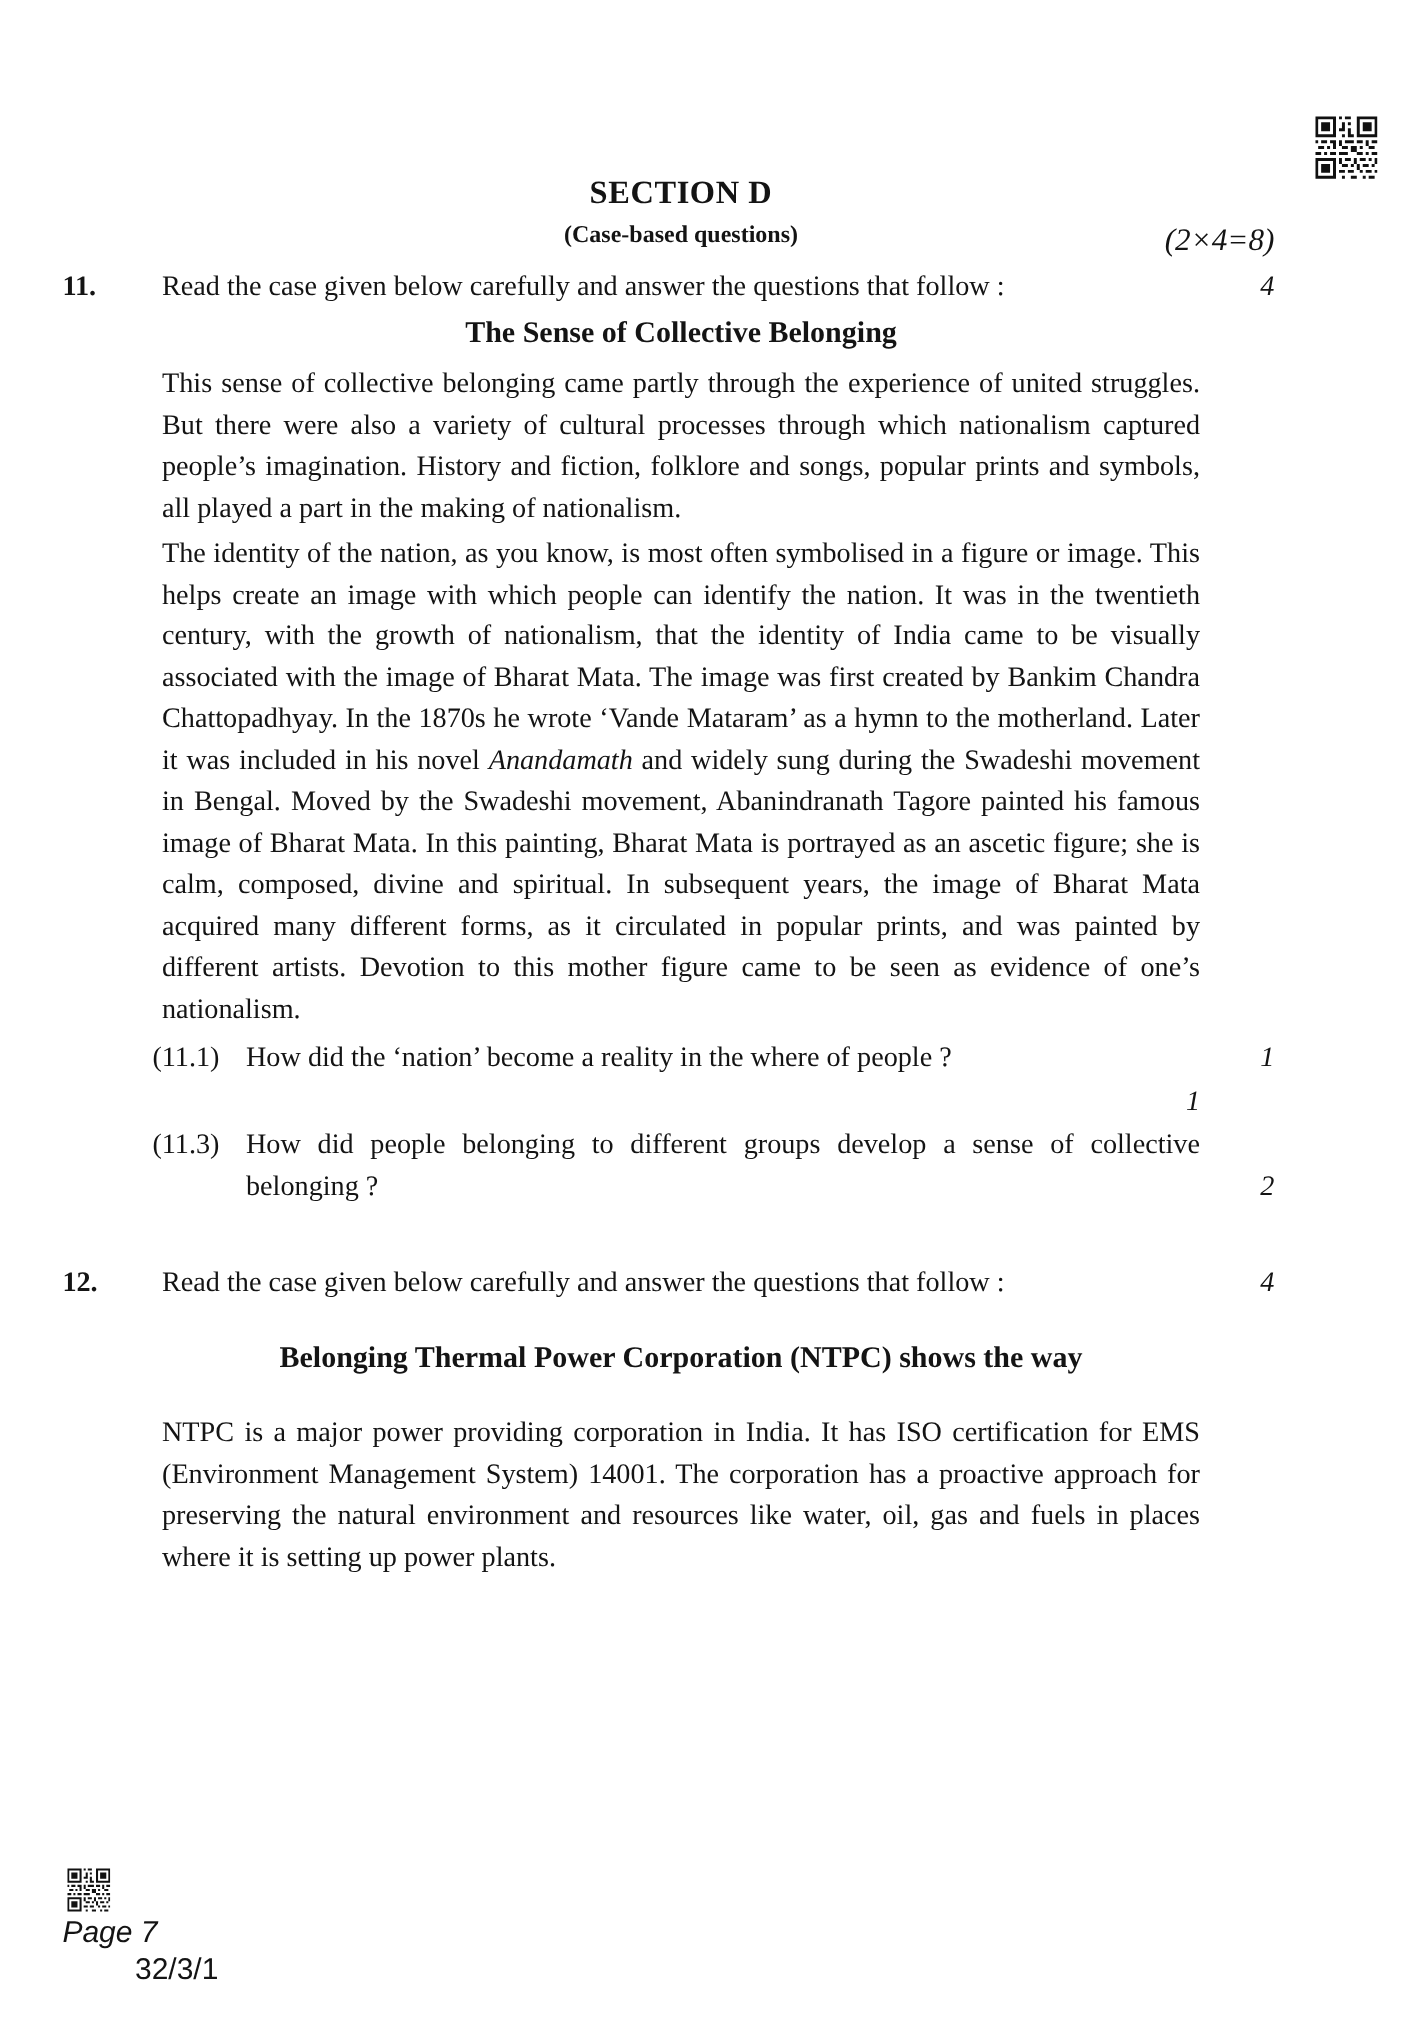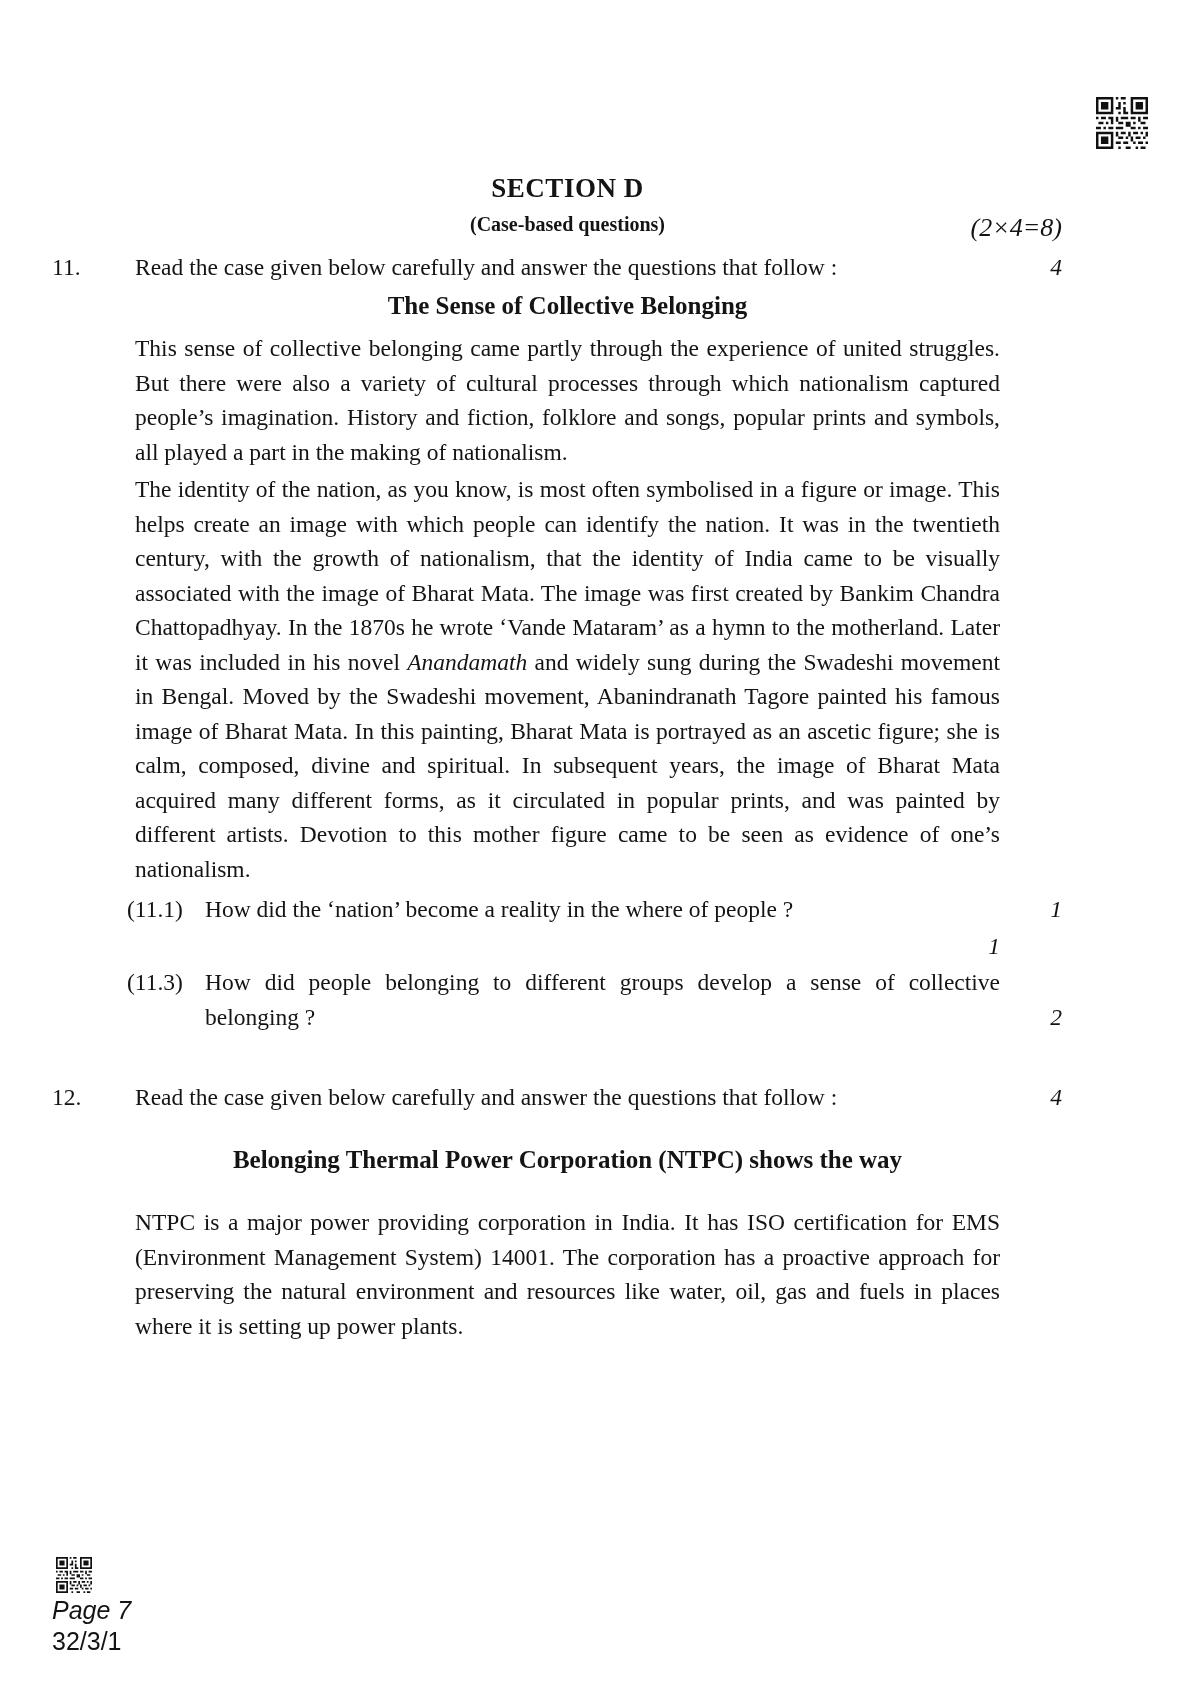--- a/index.html
+++ b/index.html
@@ -13,41 +13,41 @@
   }
   .page { position: absolute; inset: 0; }
 
   .qr-top {
     position: absolute; top: 96px; right: 42px;
     width: 52px; height: 54px;
   }
 
   .content {
     position: absolute; left: 52px; top: 140px; width: 1010px;
-    font-size: 23.5px; line-height: 34.5px; margin-top: 28px;
+    font-size: 23.5px; line-height: 34.5px;
   }
 
   .center-block { margin-left: 83px; width: 865px; text-align: center; }
 
   .section-title {
     font-weight: bold; font-size: 27px; line-height: 32px;
     padding-top: 4px; letter-spacing: 0.5px;
   }
   .subtitle-row { position: relative; margin-top: 4px; }
   .section-subtitle { font-weight: bold; font-size: 20px; line-height: 32px; }
   .section-marks {
     position: absolute; right: 0; top: 3px;
     font-style: italic; font-size: 26px;
   }
 
   .qrow {
     display: grid; grid-template-columns: 83px 865px 62px;
     margin-top: 10px;
   }
-  .qnum { font-weight: normal; }
+  .qnum { font-weight: bold; }
   .marks { font-style: italic; text-align: right; }
   .marks.end { align-self: end; }
 
   .case-title { font-weight: bold; font-size: 25px; margin-top: 4px; }
 
   .para {
     margin: 0; margin-left: 83px; width: 865px;
     text-align: justify; text-justify: inter-word;
   }
   .para.first { margin-top: 8px; }
@@ -65,21 +65,21 @@
   .case-title-12 { margin-top: 28px; }
   .para-12 { margin-top: 28px; }
 
   .footer {
     position: absolute; left: 52px; top: 1548px; width: 1100px;
     display: flex; align-items: flex-start;
     font-family: "Liberation Sans", sans-serif; font-size: 25px; flex-direction: column;
   }
   .qr-bottom { width: 36px; height: 38px; margin-top: 8px; margin-left: 4px; }
   .page-label { flex: 1; text-align: center; font-style: italic; padding-top: 2px; }
-  .paper-code { width: 130px; text-align: left; padding-top: 2px; }
+  .paper-code { width: 130px; text-align: right; padding-top: 2px; }
 
   .qr-fill { fill: #111; }
 </style>
 </head>
 <body>
 
 <svg width="0" height="0" style="position:absolute">
   <symbol id="qr" viewBox="0 0 21 21">
     <path class="qr-fill" fill-rule="evenodd" d="M0,0h7v7H0z M1,1v5h5V1z M14,0h7v7h-7z M15,1v5h5V1z M0,14h7v7H0z M1,15v5h5v-5z"></path>
     <path class="qr-fill" d="M2,2h3v3H2z M16,2h3v3h-3z M2,16h3v3H2z"></path>

